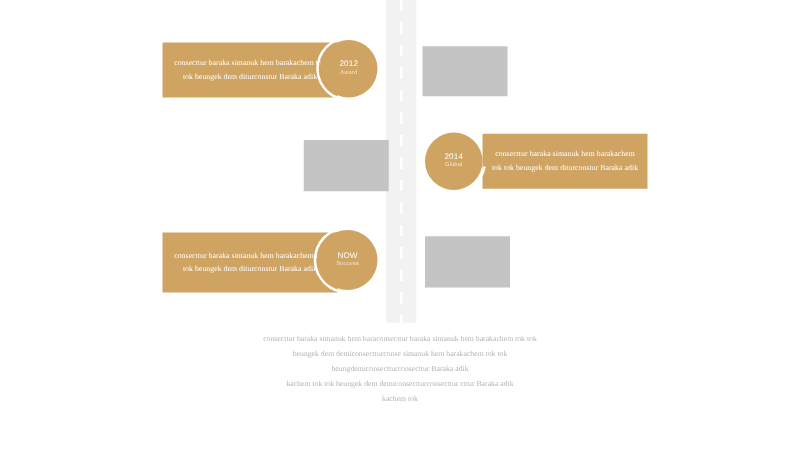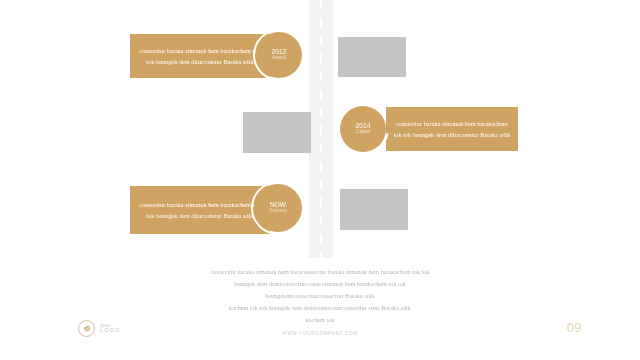--- a/index.html
+++ b/index.html
@@ -192,33 +192,14 @@
   </div>
 
   <div id="body-copy">
     <p>consecttur baraka simanuk hem baraconsecttur baraka simanuk hem barakachem tok tok</p>
     <p>beungek dem demiconsectturconse simanuk hem barakachem tok tok</p>
     <p>beungdemiconsectturconsecttur Baraka adik</p>
     <p>kachem tok tok beungek dem demiconsectturconsecttur cttur Baraka adik</p>
     <p>kachem tok</p>
   </div>
 
-  <div id="footer">
-
-    <div id="logo-block">
-      <span id="logo-mark">
-        <svg width="10" height="10" viewBox="0 0 10 10" aria-hidden="true">
-          <path d="M7.9 2.0 C6.6 1.4 3.9 1.6 2.7 3.0 C1.5 4.4 2.0 6.4 3.2 7.2 C4.4 8.0 6.6 7.6 7.4 6.0 C8.1 4.6 8.0 3.0 7.9 2.0 Z" fill="#d9bd90"></path>
-          <path d="M7.6 2.4 C6.2 3.6 4.6 5.2 3.0 7.6" stroke="#ffffff" stroke-width="0.55" fill="none"></path>
-        </svg>
-      </span>
-      <span id="logo-words">
-        <span class="l1">your</span>
-        <span class="l2">LOGO</span>
-      </span>
-    </div>
-
-    <div id="site-url">WWW.YOURCOMPANY.COM</div>
-
-    <div id="page-number">09</div>
-  </div>
 
 </div>
 
 </body></html>

